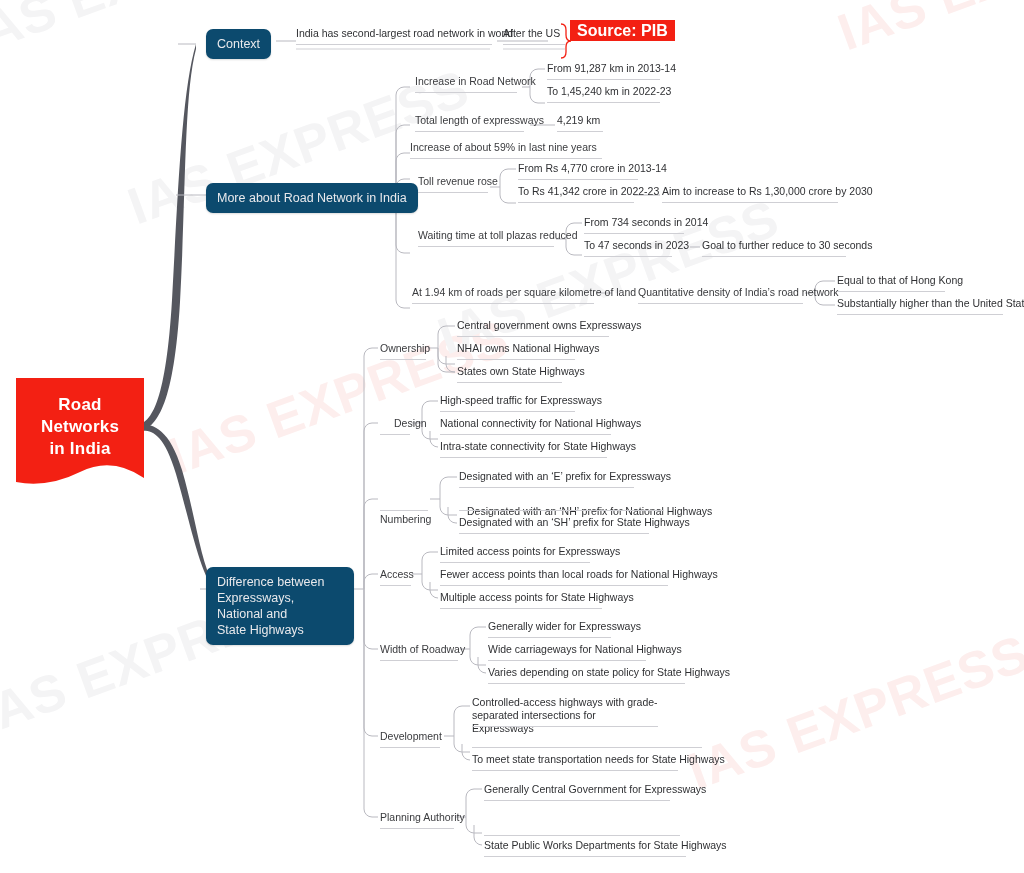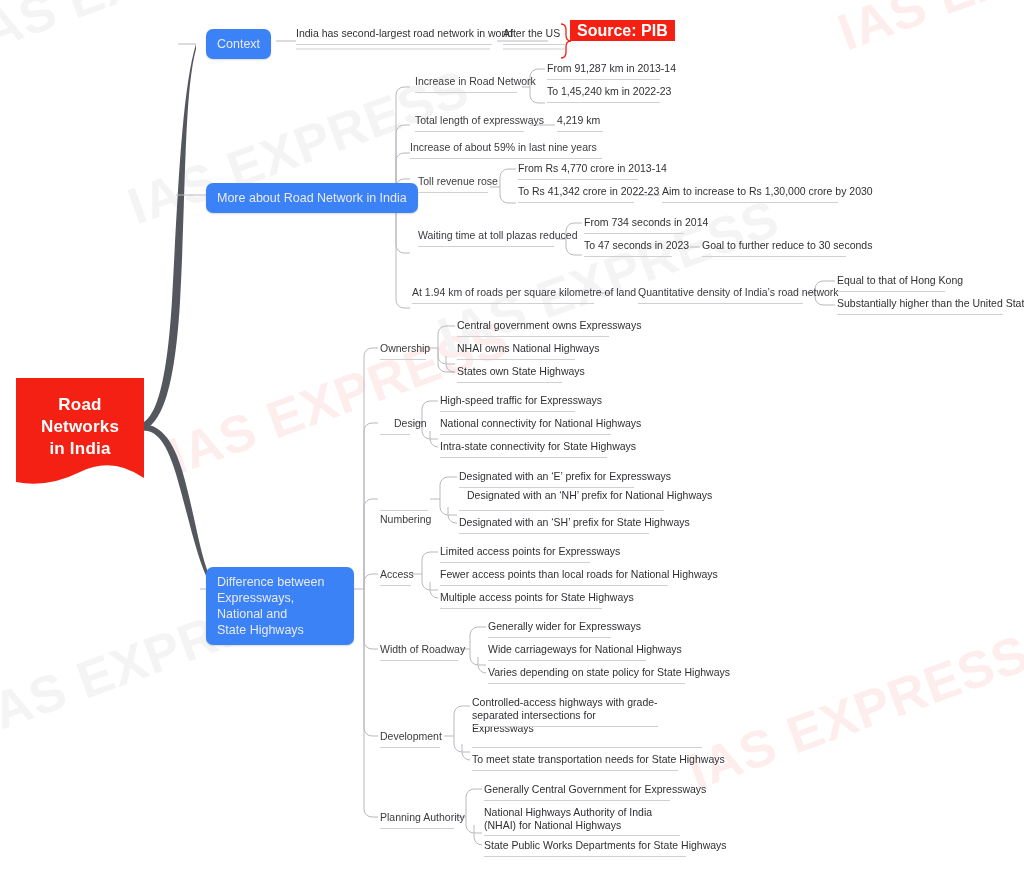--- a/index.html
+++ b/index.html
@@ -29,21 +29,21 @@
   }
   #root-node svg{position:absolute;left:0;top:0;}
   #root-label{
     position:absolute;left:0;top:16px;width:128px;
     text-align:center;color:#ffffff;font-weight:700;
     font-size:17px;line-height:22px;letter-spacing:.2px;
   }
 
   
   .topic{
-    position:absolute;background:#3b82f6;border-radius:7px;
+    position:absolute;background:#0c4a6e;border-radius:7px;
     color:#e9e9ec;font-size:12.5px;line-height:16px;
     padding:7px 11px;box-sizing:border-box;
     box-shadow:0 1px 2px rgba(0,0,0,.14);
   }
 
   
   .badge{
     position:absolute;background:#f32013;color:#ffffff;
     font-size:16px;line-height:13px;font-weight:600;
     padding:4px 7px;box-sizing:border-box;white-space:nowrap;
@@ -285,21 +285,21 @@
 
   <div class="node" style="left:440px;top:440px;">Intra-state connectivity for State Highways</div>
   <div class="ul" style="left:440px;top:457px;width:167px;"></div>
 
   <div class="node mid" style="left:380px;top:513px;text-align:center;">Numbering</div>
   <div class="ul" style="left:380px;top:510px;width:48px;"></div>
 
   <div class="node" style="left:459px;top:470px;">Designated with an ‘E’ prefix for Expressways</div>
   <div class="ul" style="left:459px;top:487px;width:175px;"></div>
 
-  <div class="node" style="left:459px;top:489px;padding-left:8px;">Designated with an ‘NH’ prefix for National Highways</div>
+  <div class="node" style="left:459px;top:505px;padding-left:8px;">Designated with an ‘NH’ prefix for National Highways</div>
   <div class="ul" style="left:459px;top:510px;width:205px;"></div>
 
   <div class="node" style="left:459px;top:516px;">Designated with an ‘SH’ prefix for State Highways</div>
   <div class="ul" style="left:459px;top:533px;width:190px;"></div>
 
   <div class="node mid" style="left:380px;top:568px;">Access</div>
   <div class="ul" style="left:380px;top:585px;width:31px;"></div>
 
   <div class="node" style="left:440px;top:545px;">Limited access points for Expressways</div>
   <div class="ul" style="left:440px;top:562px;width:150px;"></div>
@@ -332,19 +332,18 @@
 
   <div class="node" style="left:472px;top:753px;">To meet state transportation needs for State Highways</div>
   <div class="ul" style="left:472px;top:770px;width:206px;"></div>
 
   <div class="node mid" style="left:380px;top:811px;">Planning Authority</div>
   <div class="ul" style="left:380px;top:828px;width:74px;"></div>
 
   <div class="node" style="left:484px;top:783px;">Generally Central Government for Expressways</div>
   <div class="ul" style="left:484px;top:800px;width:186px;"></div>
 
-  <div class="node wrap" style="left:484px;top:806px;width:196px;">National Highways Authority of India (NHAI) for National Highways</div>
   <div class="ul" style="left:484px;top:835px;width:196px;"></div>
 
   <div class="node" style="left:484px;top:839px;">State Public Works Departments for State Highways</div>
   <div class="ul" style="left:484px;top:856px;width:202px;"></div>
 
 </div>
 
 </body></html>

